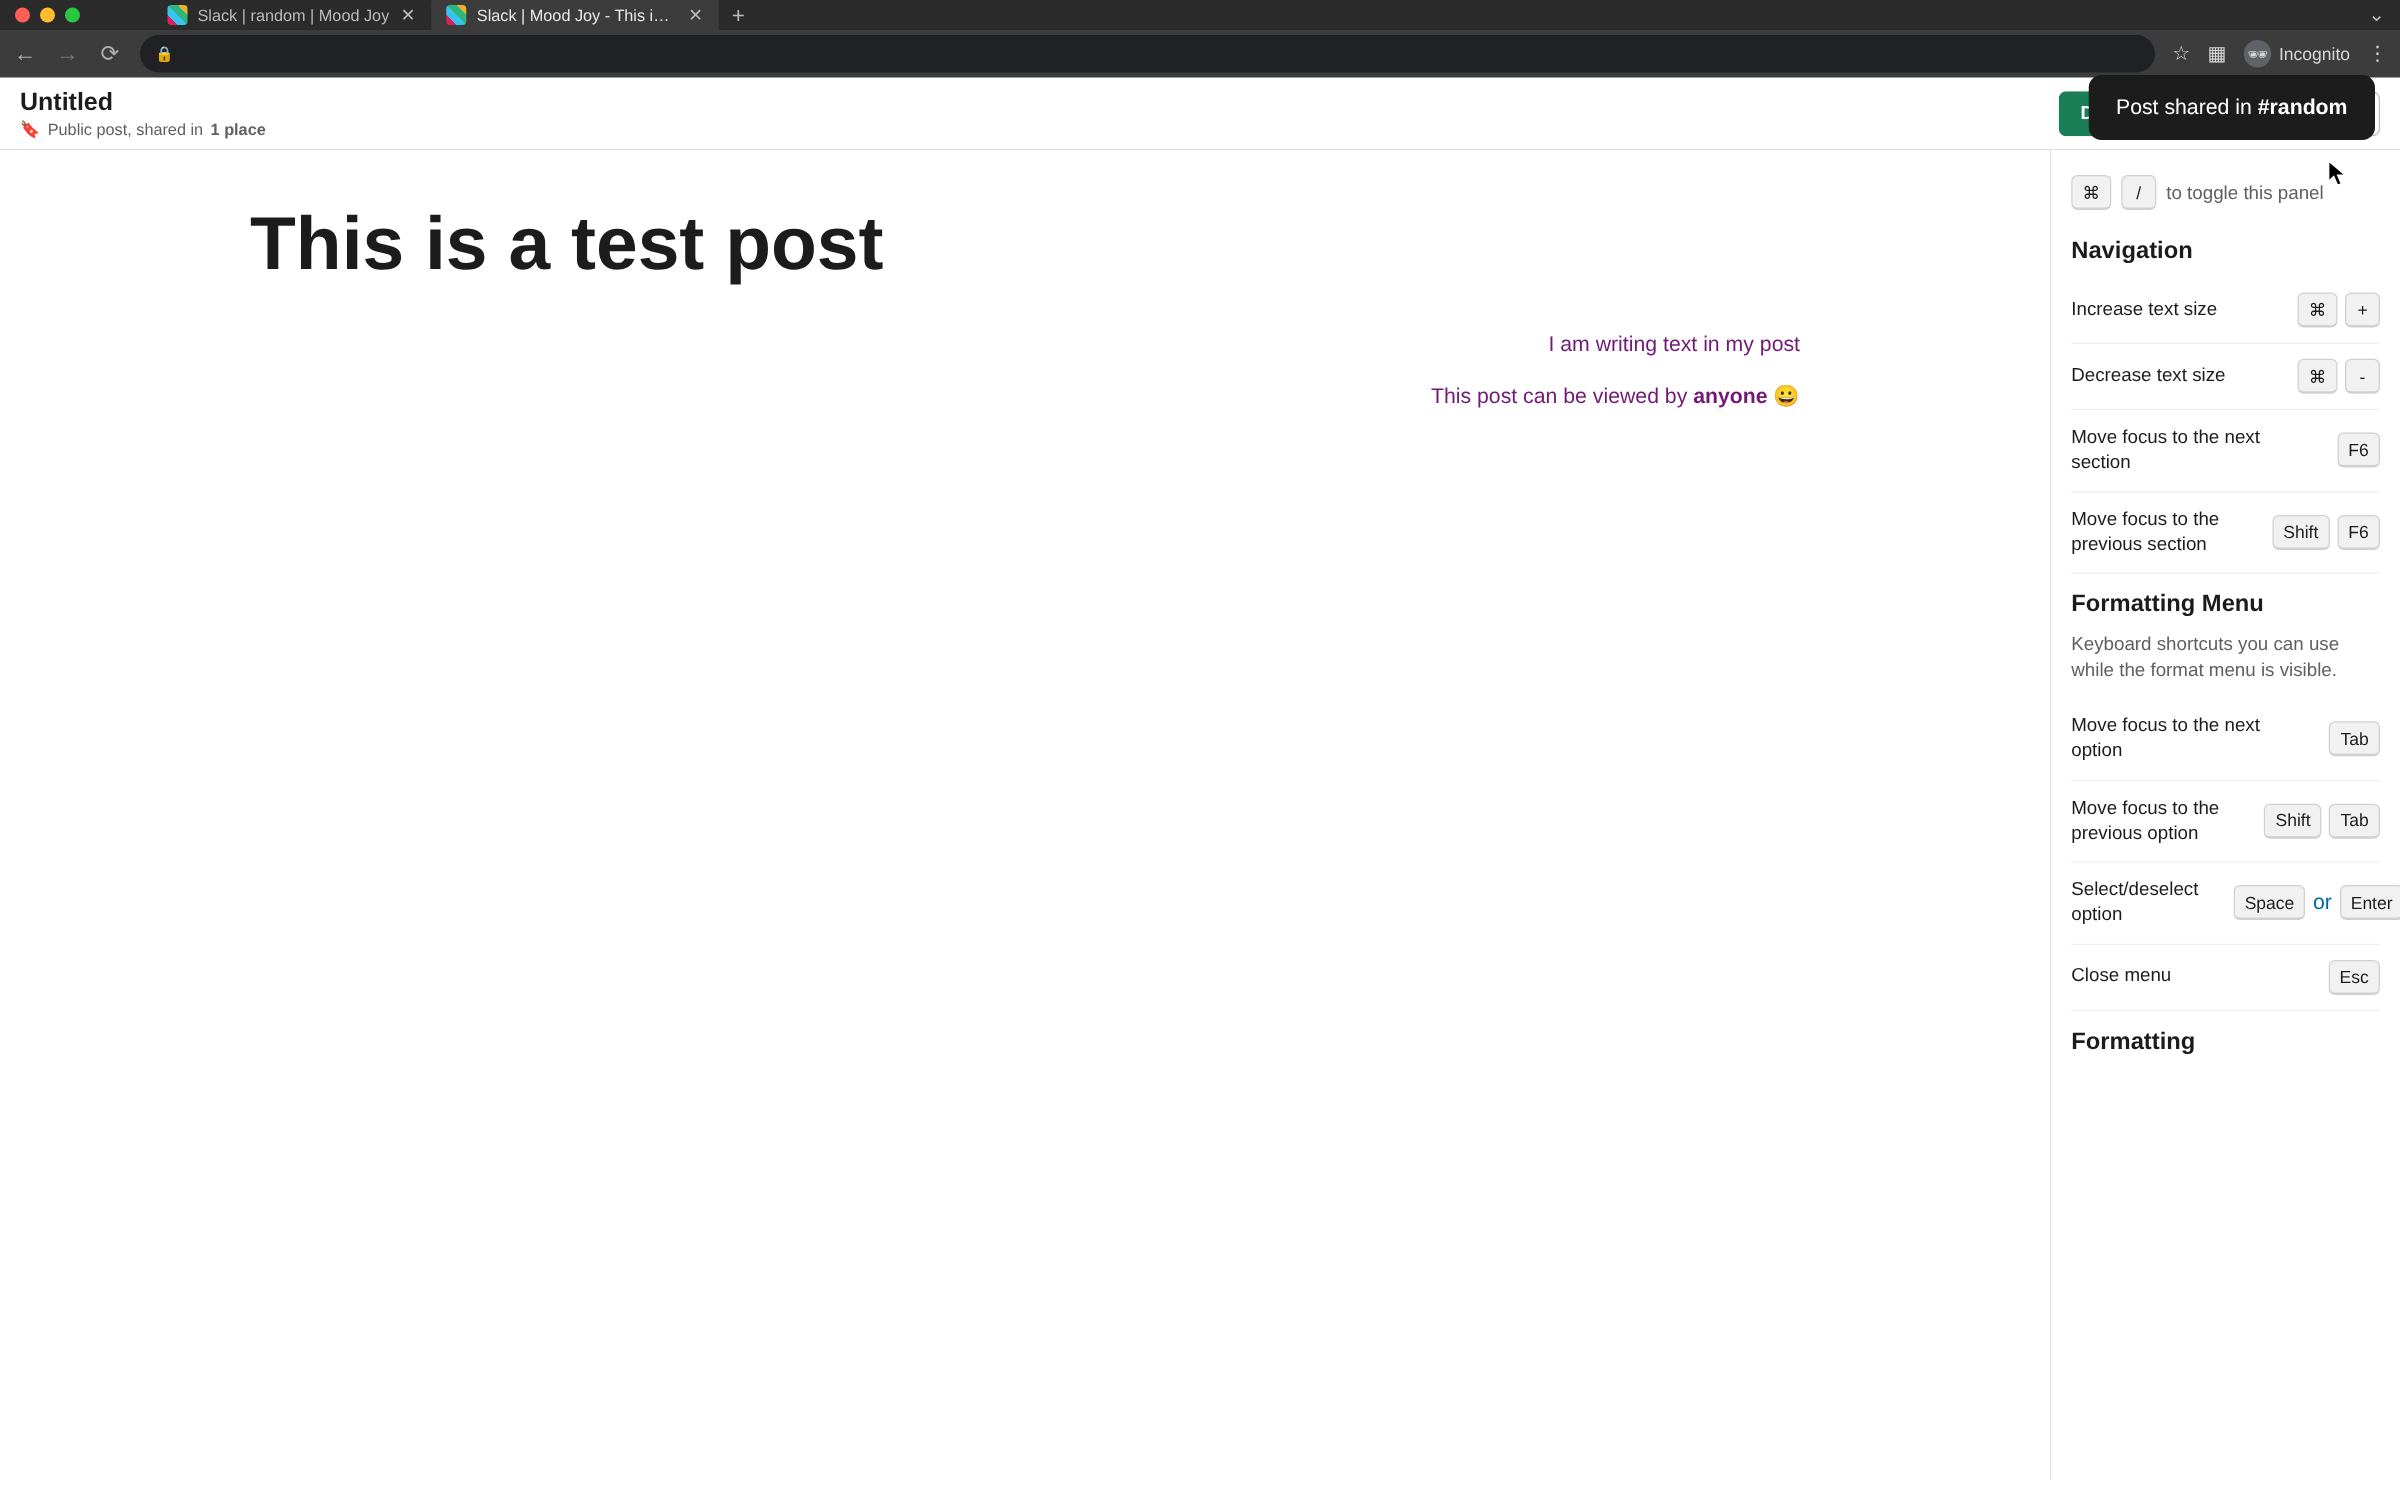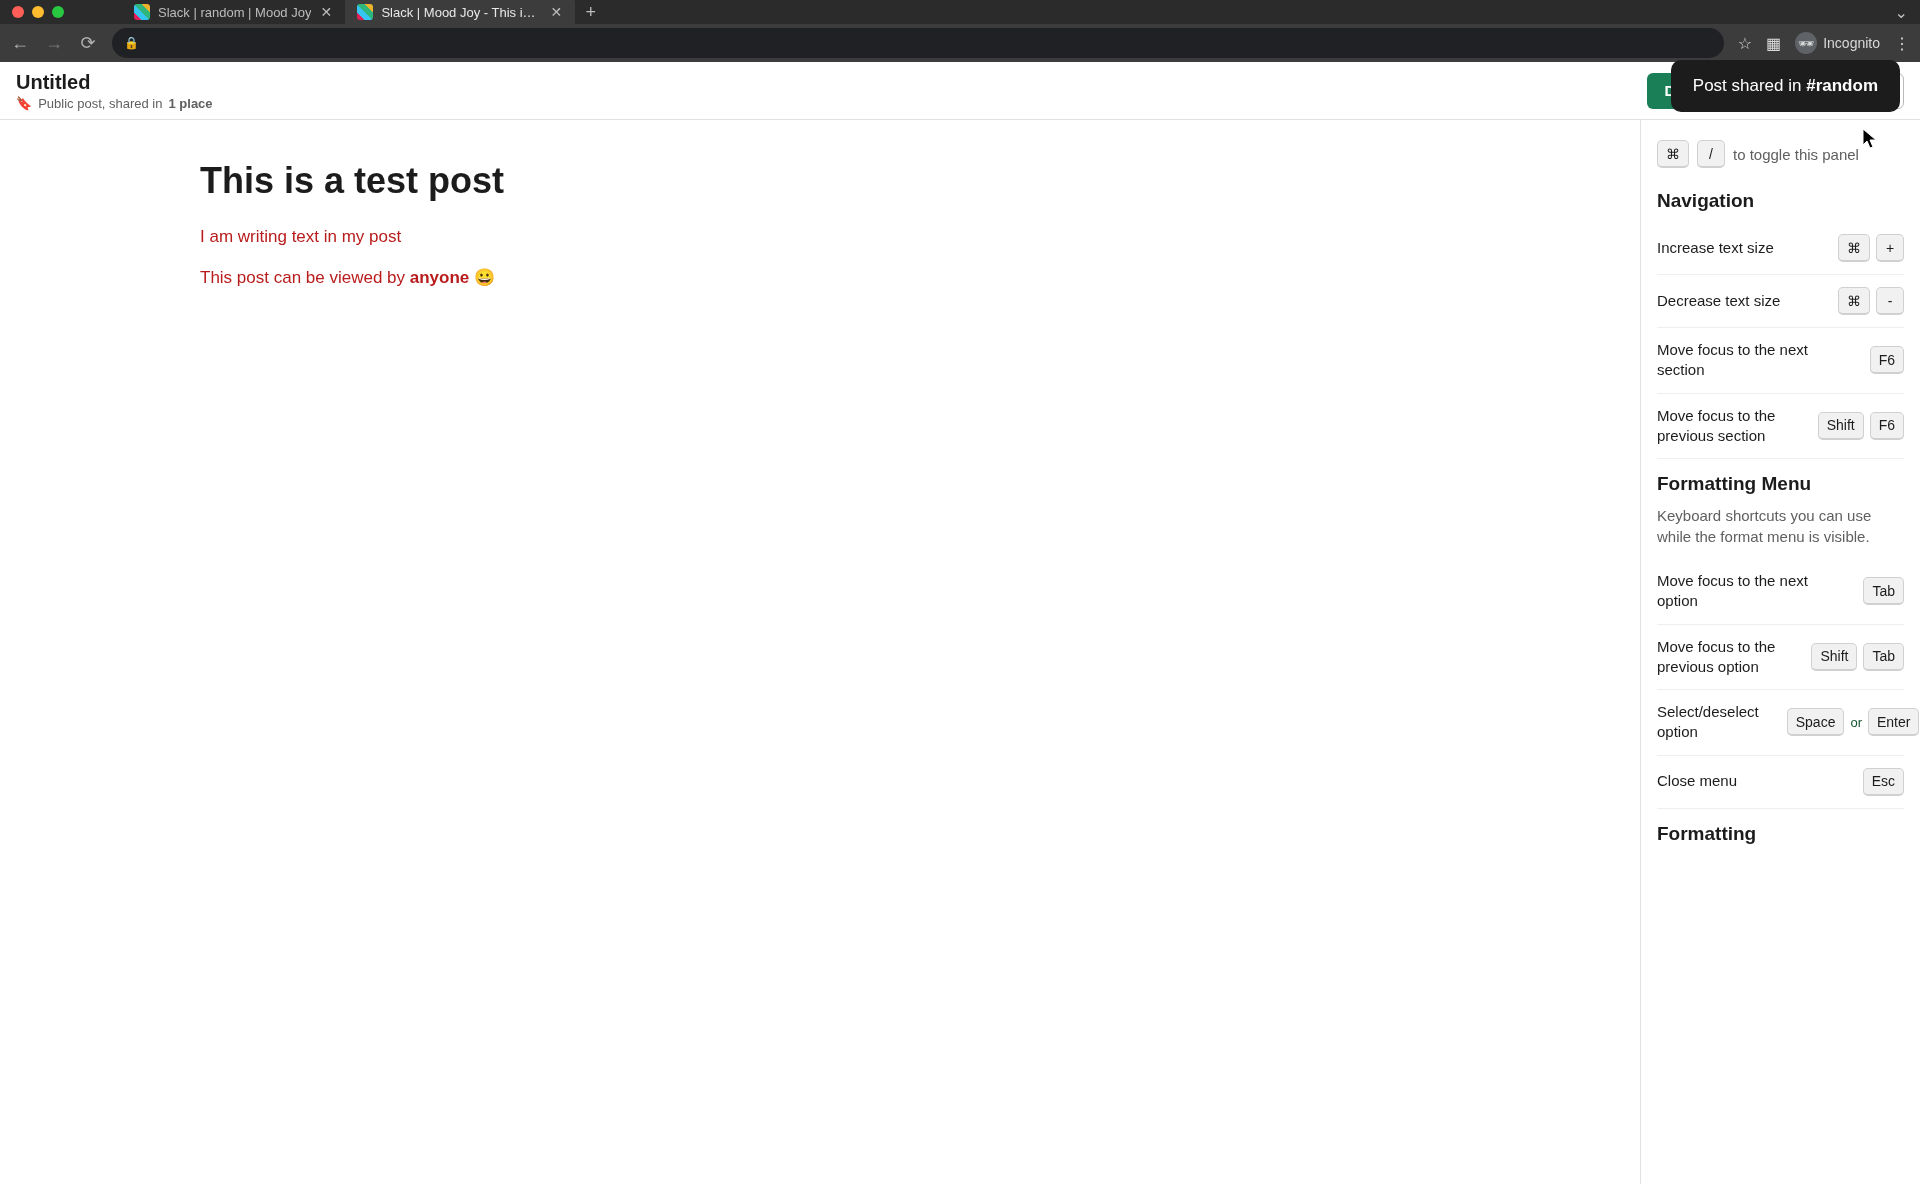--- a/index.html
+++ b/index.html
@@ -101,22 +101,22 @@
   .btn-primary { background: #1a7f56; color: #fff; }
   .btn-outline { background: #fff; color: #1d1c1d; border: 1px solid #bbbabb; }
   .btn-icon {
     width: 36px; height: 36px; border: 1px solid #bbbabb; border-radius: 6px;
     display: flex; align-items: center; justify-content: center; font-weight: bold; font-size: 18px;
   }
 
   
   .main { display: flex; height: calc(1200px - 40px - 38px - 58px); }
   .editor { flex: 1; padding: 40px 200px 40px 200px; position: relative; }
-  .post-title { font-size: 36px; font-weight: 900; color: #1d1c1d; margin-bottom: 25px; }
-  .post-line { font-size: 17px; color: #b91c1c; margin-bottom: 20px; }
+  .post-title { font-size: 60px; font-weight: 900; color: #1d1c1d; margin-bottom: 37px; }
+  .post-line { font-size: 17px; color: #701a75; margin-bottom: 20px; text-align: right; }
   .post-line .bold { font-weight: 700; }
 
   .sidebar {
     width: 280px;
     border-left: 1px solid #e1e1e1;
     padding: 16px;
     overflow: hidden;
     position: relative;
   }
 
@@ -144,21 +144,21 @@
   .section-h { font-size: 19px; font-weight: 800; color: #1d1c1d; margin: 14px 0 10px; }
   .section-desc { font-size: 15px; color: #616061; margin-bottom: 12px; line-height: 1.4; }
 
   .shortcut-row {
     display: flex; align-items: center; justify-content: space-between;
     padding: 12px 0; border-bottom: 1px solid #eee; gap: 28px;
   }
   .shortcut-row:last-child { border-bottom: none; }
   .shortcut-label { font-size: 15px; color: #1d1c1d; flex: 1; line-height: 1.35; }
   .shortcut-keys { display: flex; gap: 6px; align-items: center; flex-shrink: 0; }
-  .or-text { font-size: 13px; color: #14532d; }
+  .or-text { font-size: 17px; color: #0369a1; }
 
   .cursor {
     position: absolute;
     top: 128px; right: 42px;
     width: 16px; height: 22px;
     pointer-events: none;
     z-index: 20;
   }
   .cursor svg { width: 100%; height: 100%; }
 </style>

